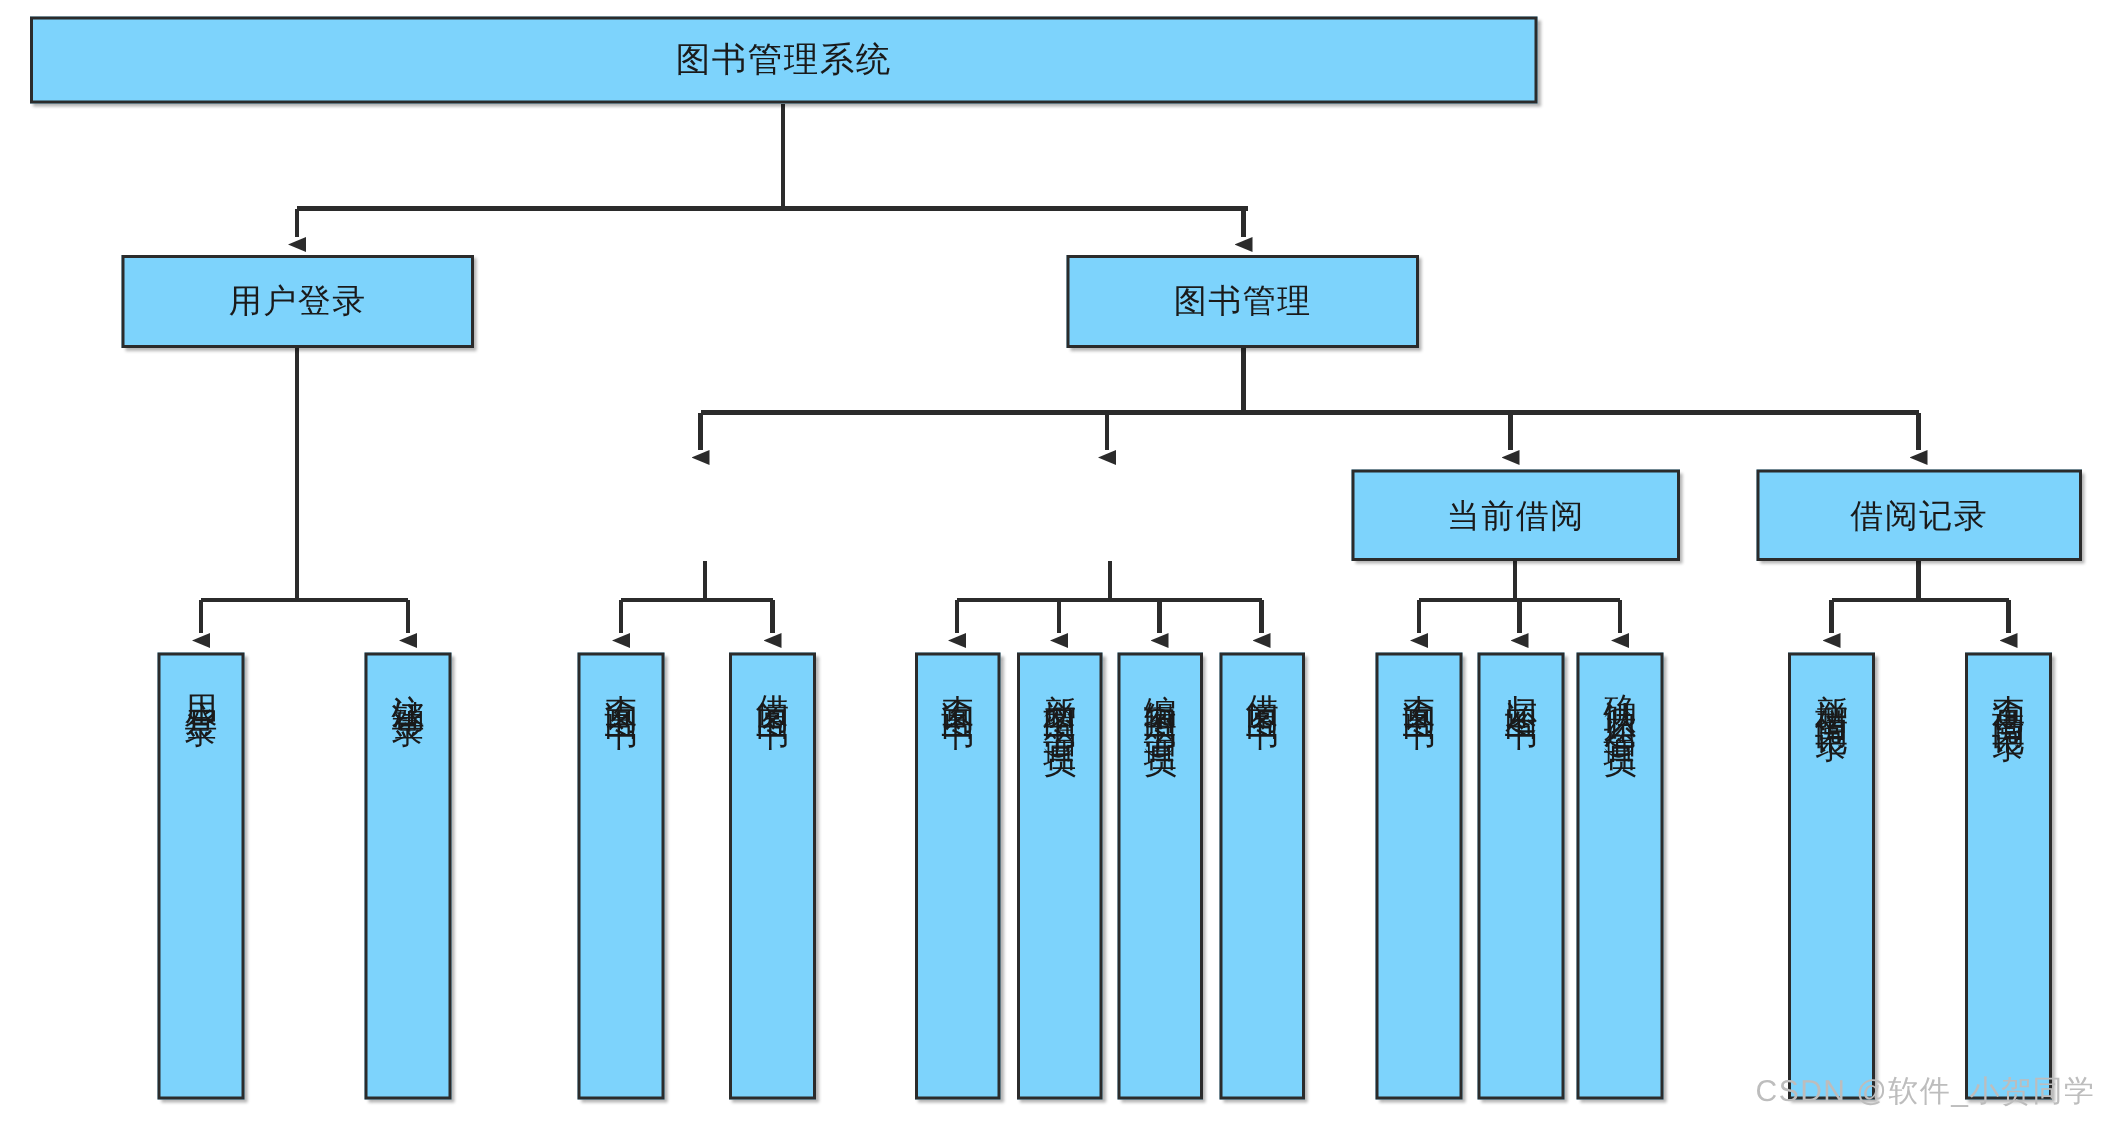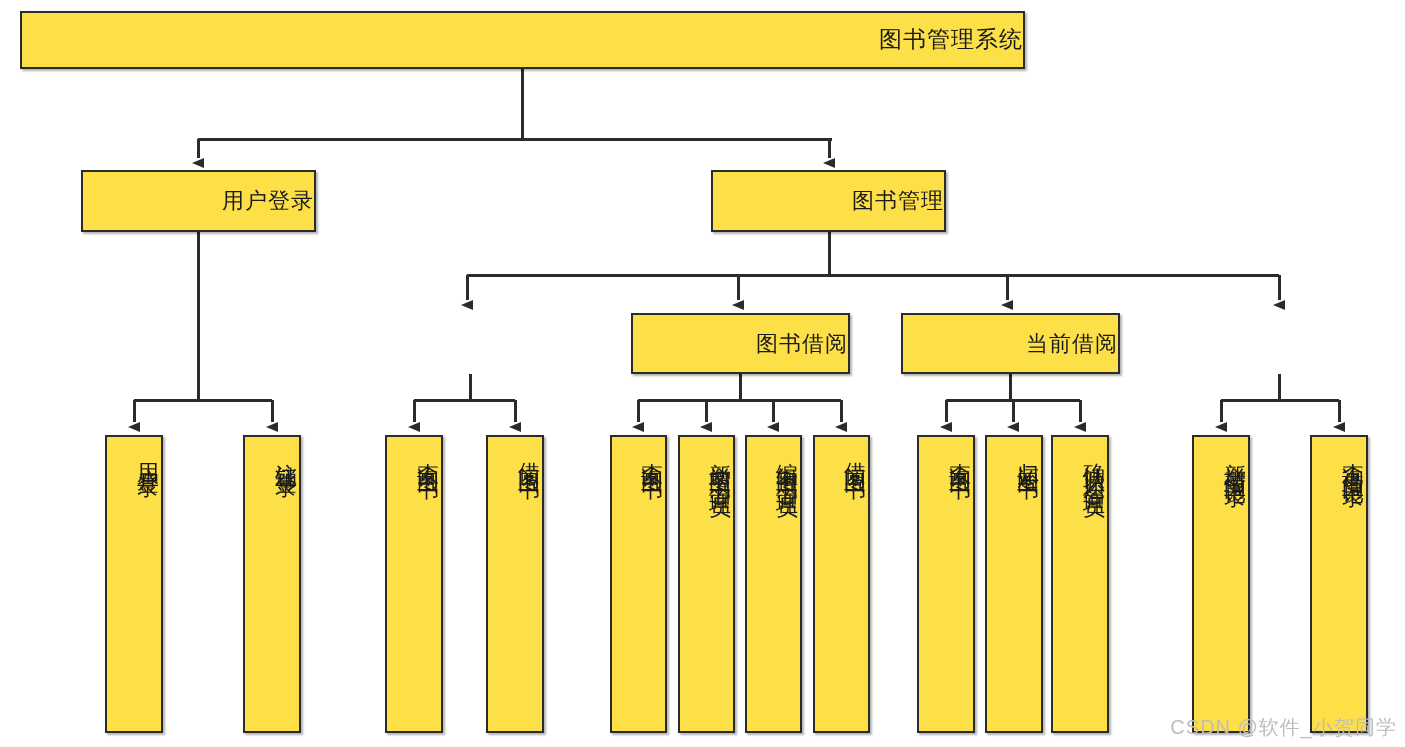--- a/index.html
+++ b/index.html
@@ -7,26 +7,26 @@
     width:1405px;height:747px;
     font-family:"Liberation Sans","DejaVu Sans",sans-serif;
     overflow:hidden;
   }
   #diagram-root{position:relative;width:1405px;height:747px;background:#fff;}
   svg.layer{position:absolute;left:0;top:0;width:1405px;height:747px;}
 
   .node{
     position:absolute;
     box-sizing:border-box;
-    background:#fde047;
+    background:#7dd3fc;
     border:2.5px solid #2b2b2b;
     box-shadow:2px 2px 2px rgba(0,0,0,0.30);
     display:flex;
     align-items:center;
-    justify-content:flex-end;
+    justify-content:center;
   }
   .node .lbl{
     color:#1a1a1a;
     letter-spacing:1px;
     white-space:nowrap;
     line-height:1.18;
   }
   
   .node.h .lbl{font-size:22px;}
   .node.root .lbl{font-size:23px;}
@@ -108,25 +108,25 @@
     <span class="lbl">图书管理系统</span>
   </div>
 
   <div class="node h" id="n-l2-0" style="left: 81px; top: 170px; width: 235px; height: 62px;">
     <span class="lbl">用户登录</span>
   </div>
   <div class="node h" id="n-l2-1" style="left: 711px; top: 170px; width: 235px; height: 62px;">
     <span class="lbl">图书管理</span>
   </div>
 
-  <div class="node h" id="n-l3-1" style="left: 631px; top: 313px; width: 219px; height: 61px;">
-    <span class="lbl">图书借阅</span>
-  </div>
   <div class="node h" id="n-l3-2" style="left: 901px; top: 313px; width: 219px; height: 61px;">
     <span class="lbl">当前借阅</span>
+  </div>
+  <div class="node h" id="n-l3-3" style="left: 1171px; top: 313px; width: 217px; height: 61px;">
+    <span class="lbl">借阅记录</span>
   </div>
 
   <div class="node v" id="n-leaf-0" style="left: 105px; top: 435px; width: 58px; height: 298px;">
     <span class="lbl">用户登录</span>
   </div>
   <div class="node v" id="n-leaf-1" style="left: 243px; top: 435px; width: 58px; height: 298px;">
     <span class="lbl">注销登录</span>
   </div>
   <div class="node v" id="n-leaf-2" style="left: 385px; top: 435px; width: 58px; height: 298px;">
     <span class="lbl">查询图书</span>

